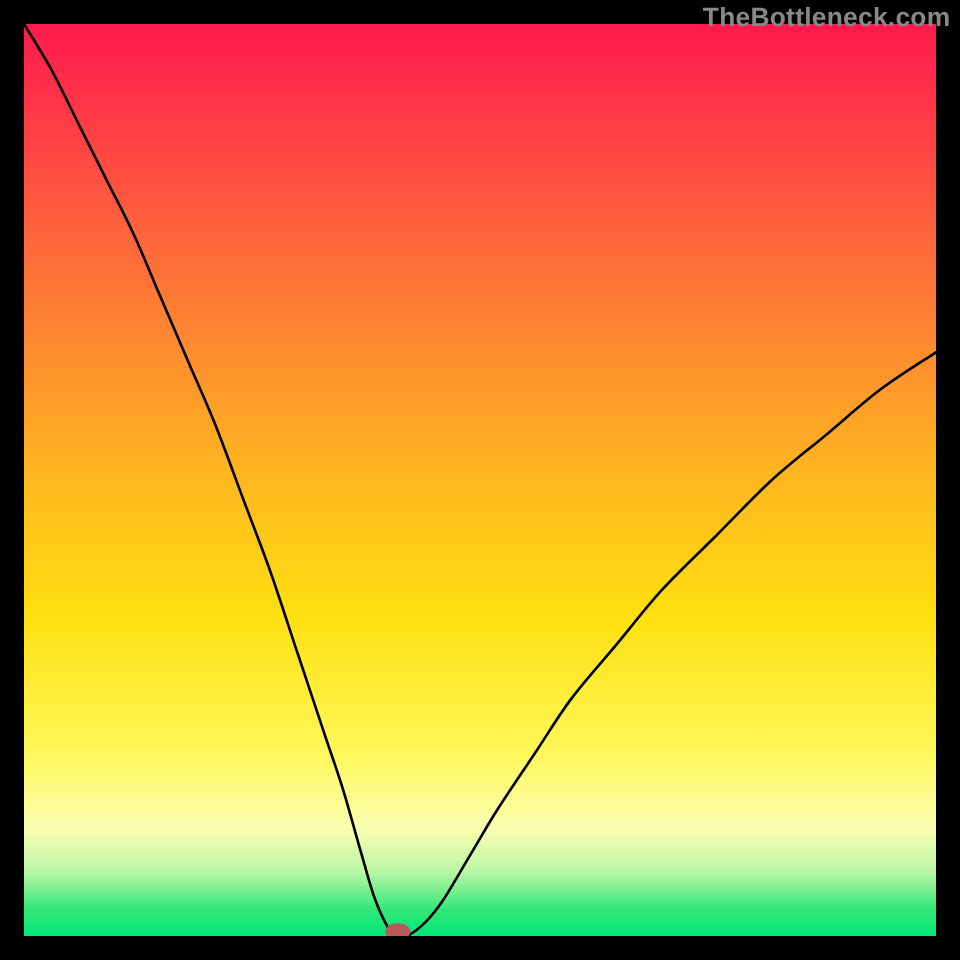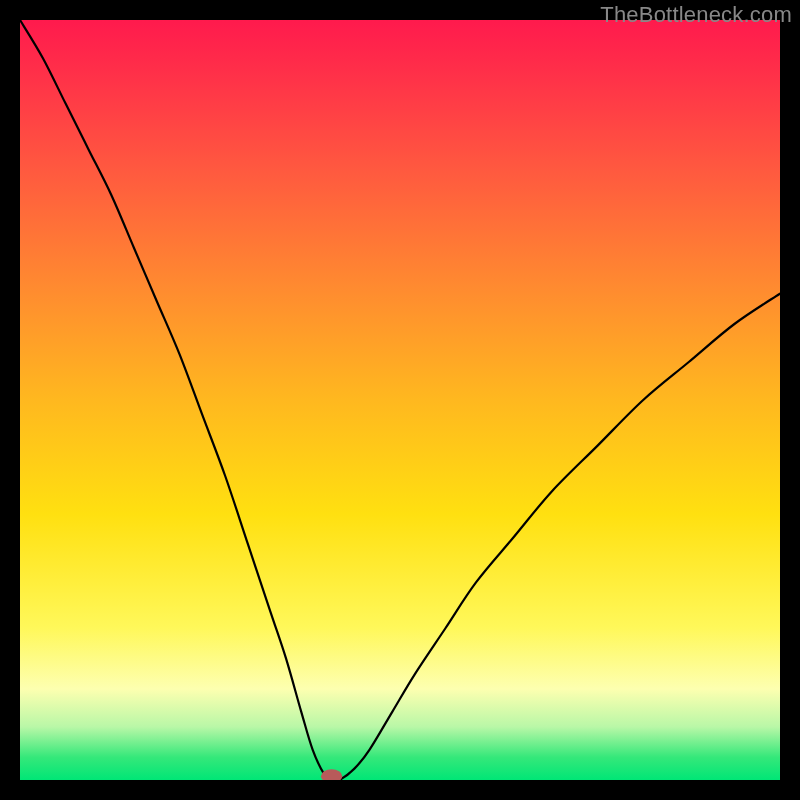--- a/index.html
+++ b/index.html
@@ -38,21 +38,21 @@
       #35e87a 97%,
       #00e676 100%
     );
   }
   .watermark {
     position: absolute;
     top: 2px;
     right: 8px;
     color: #888;
     font-size: 22px;
-    font-weight: 400;
+    font-weight: 700;
     letter-spacing: 0.2px;
     user-select: none;
   }
   svg.curve {
     position: absolute;
     left: 0;
     top: 0;
     width: 760px;
     height: 760px;
     pointer-events: none;

